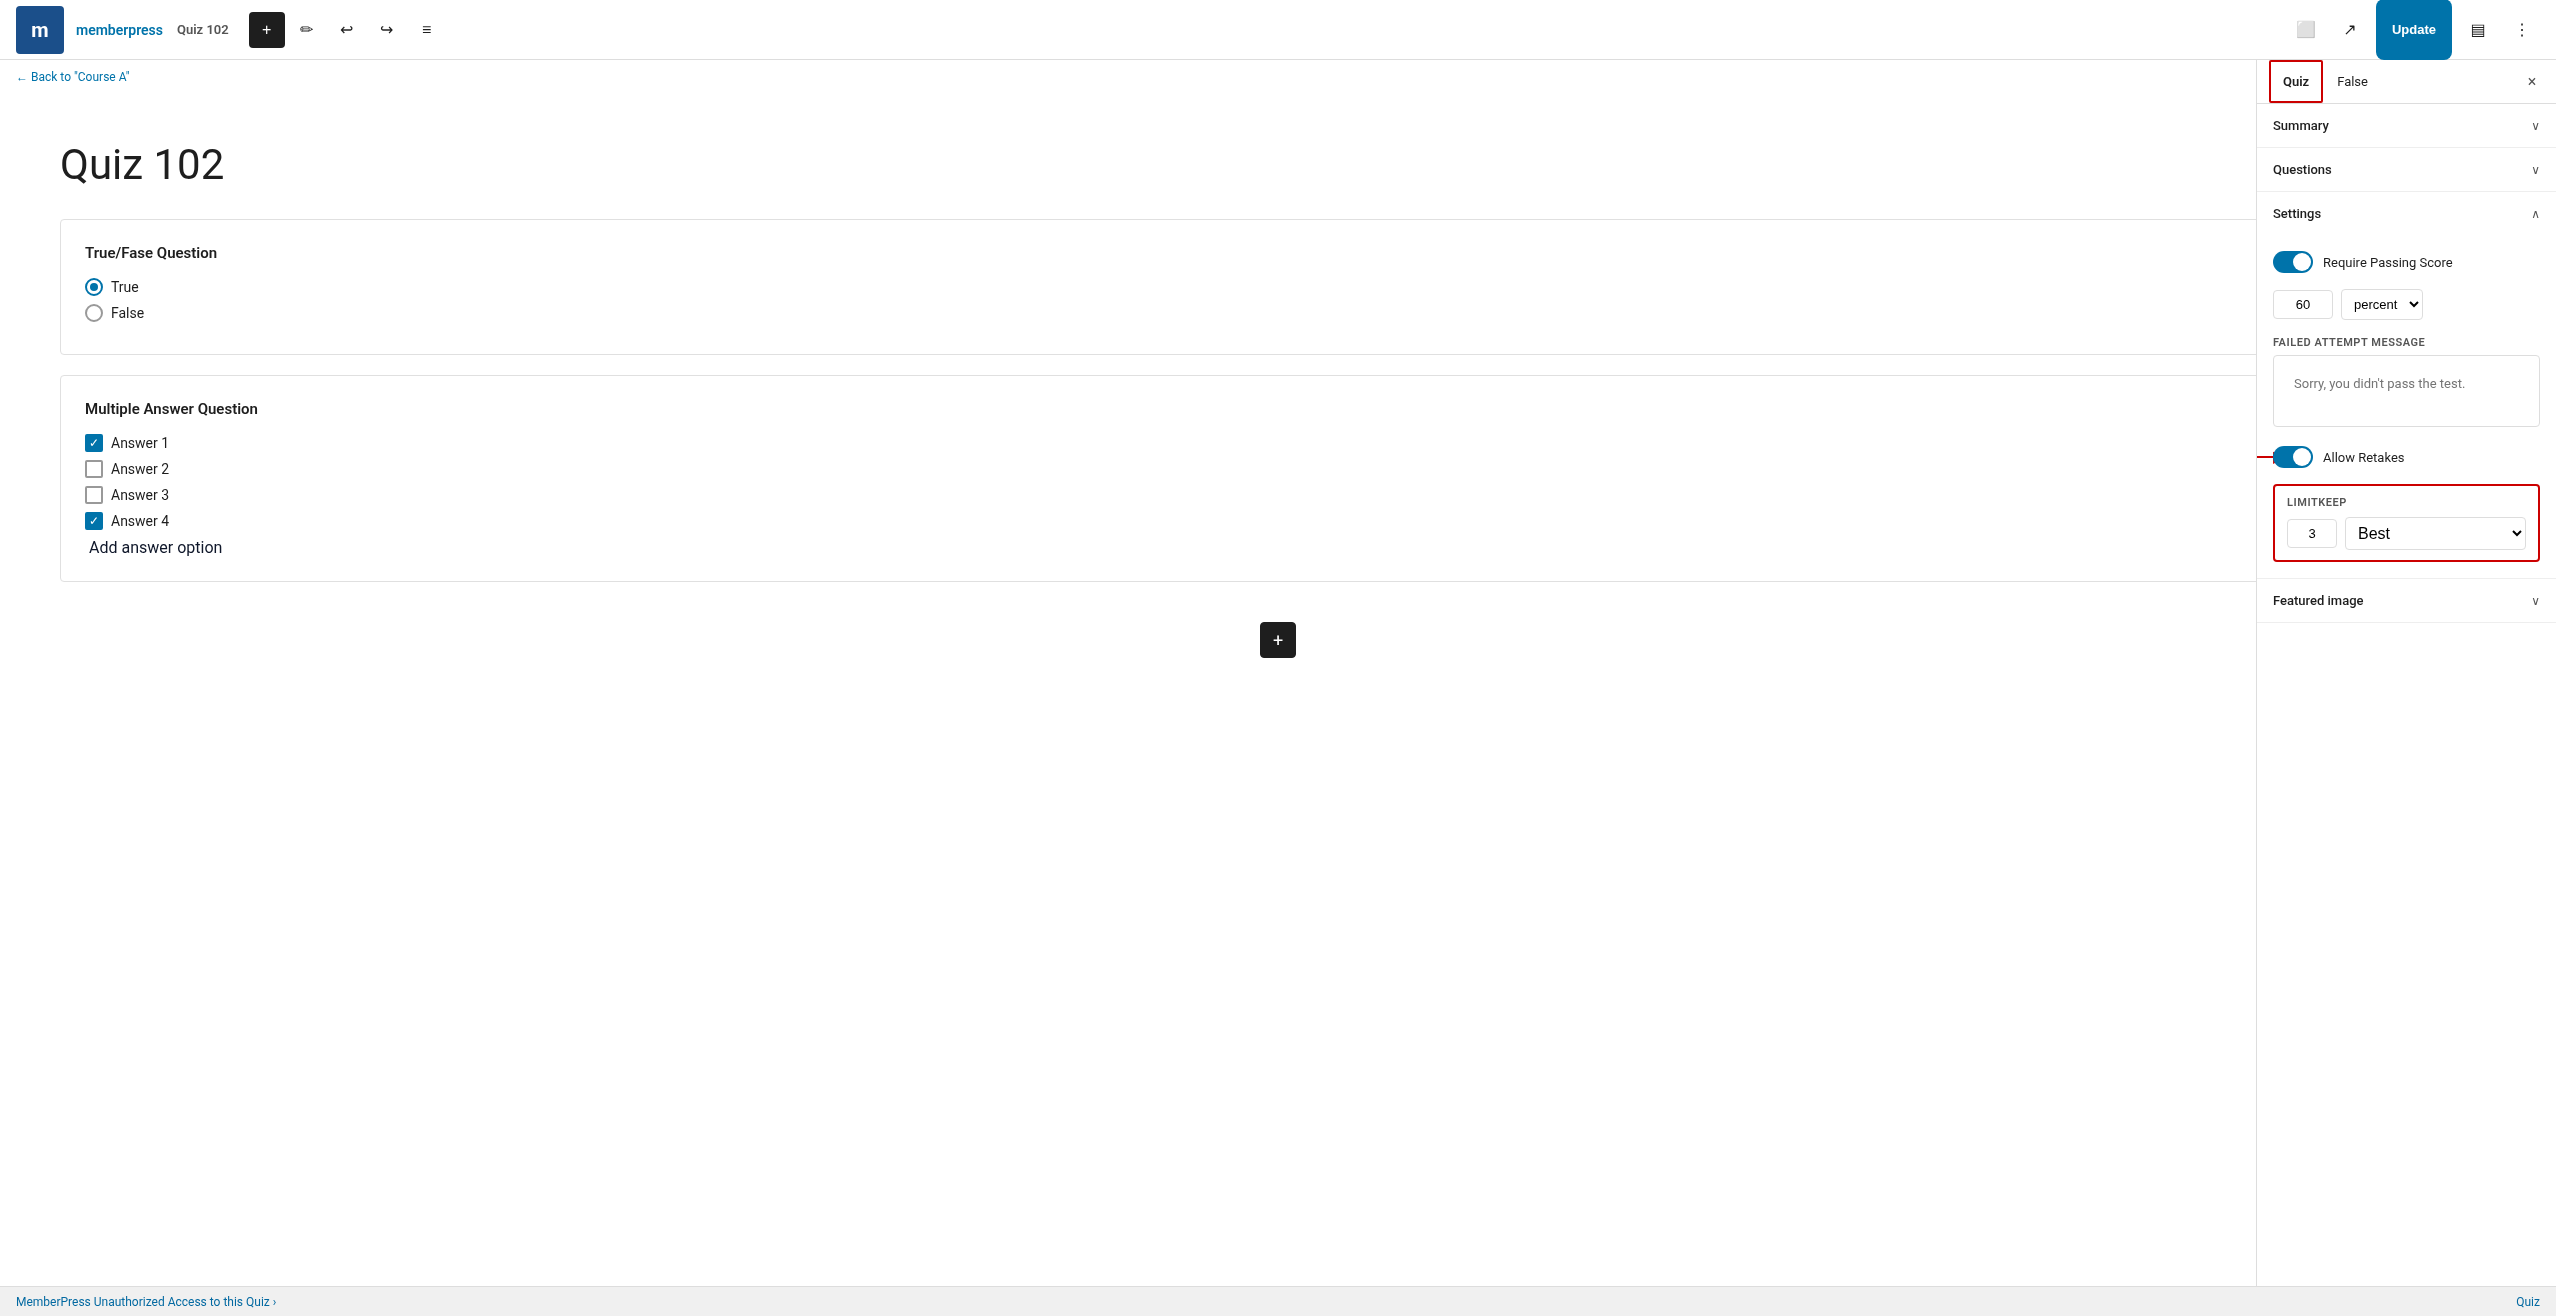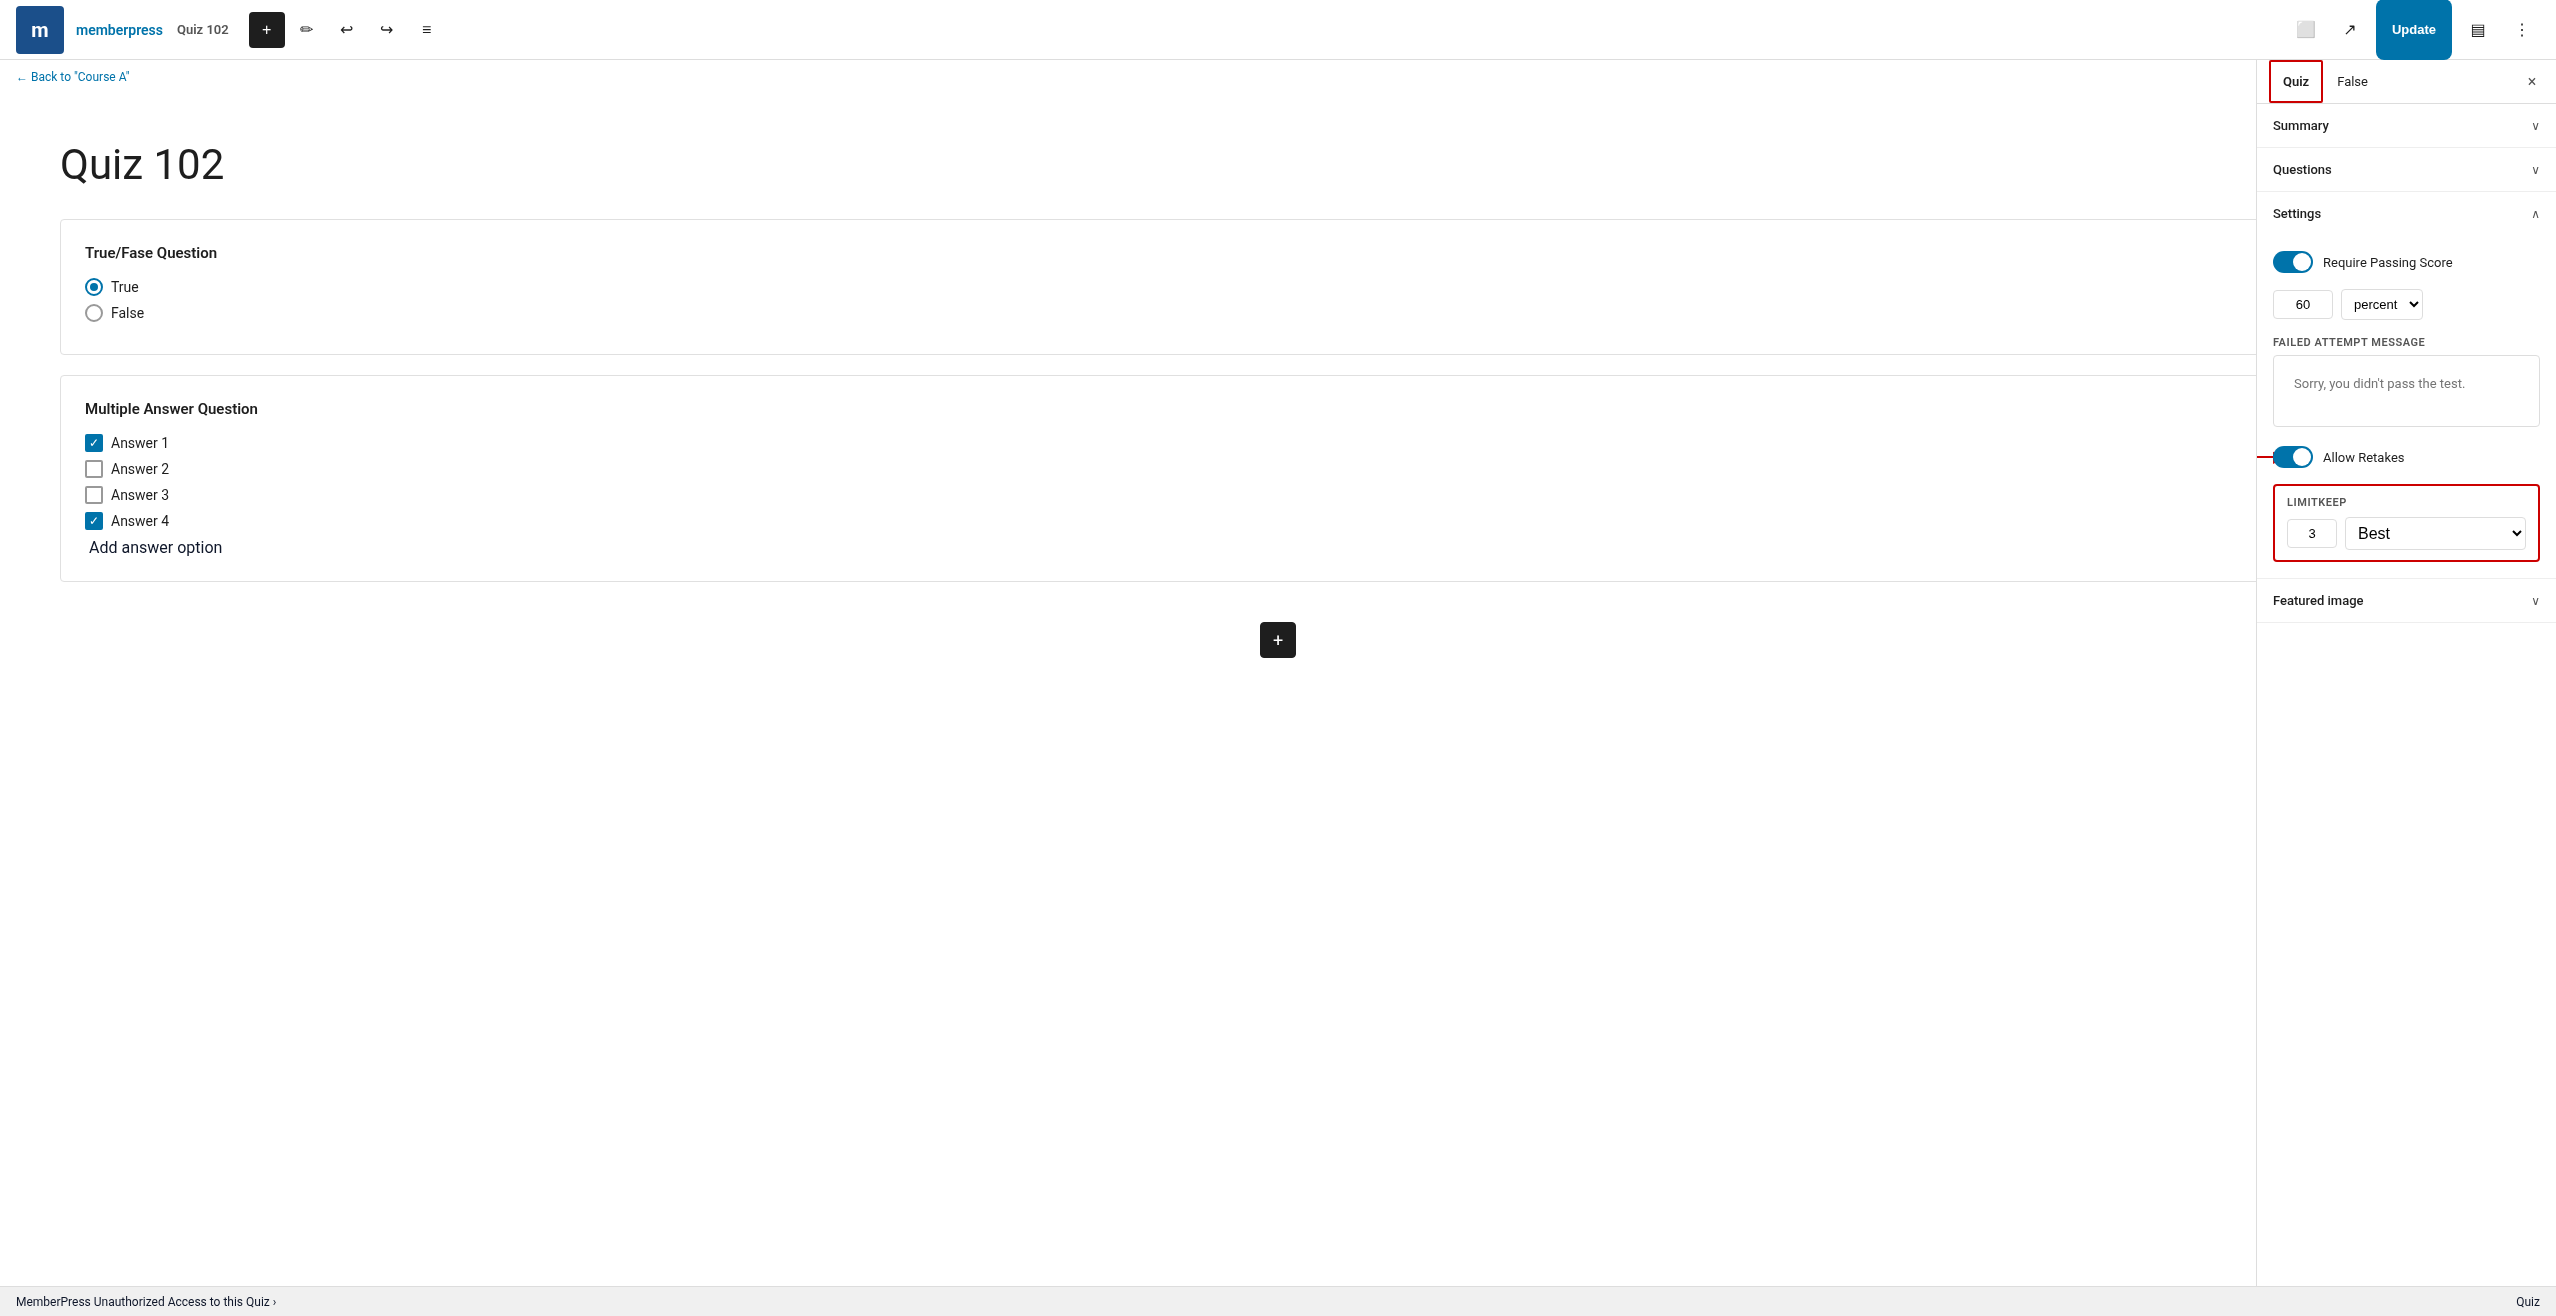--- a/index.html
+++ b/index.html
@@ -384,21 +384,21 @@
       bottom: 0;
       left: 0;
       right: 0;
       height: 30px;
       background: #f0f0f0;
       border-top: 1px solid #ddd;
       display: flex;
       align-items: center;
       padding: 0 16px;
       font-size: 12px;
-      color: #0f172a;
+      color: #0369a1;
       justify-content: space-between;
     }
   </style>
 </head>
 <body>
 
 <div class="top-bar">
   <div class="logo-block">
     <span>m</span>
   </div>

